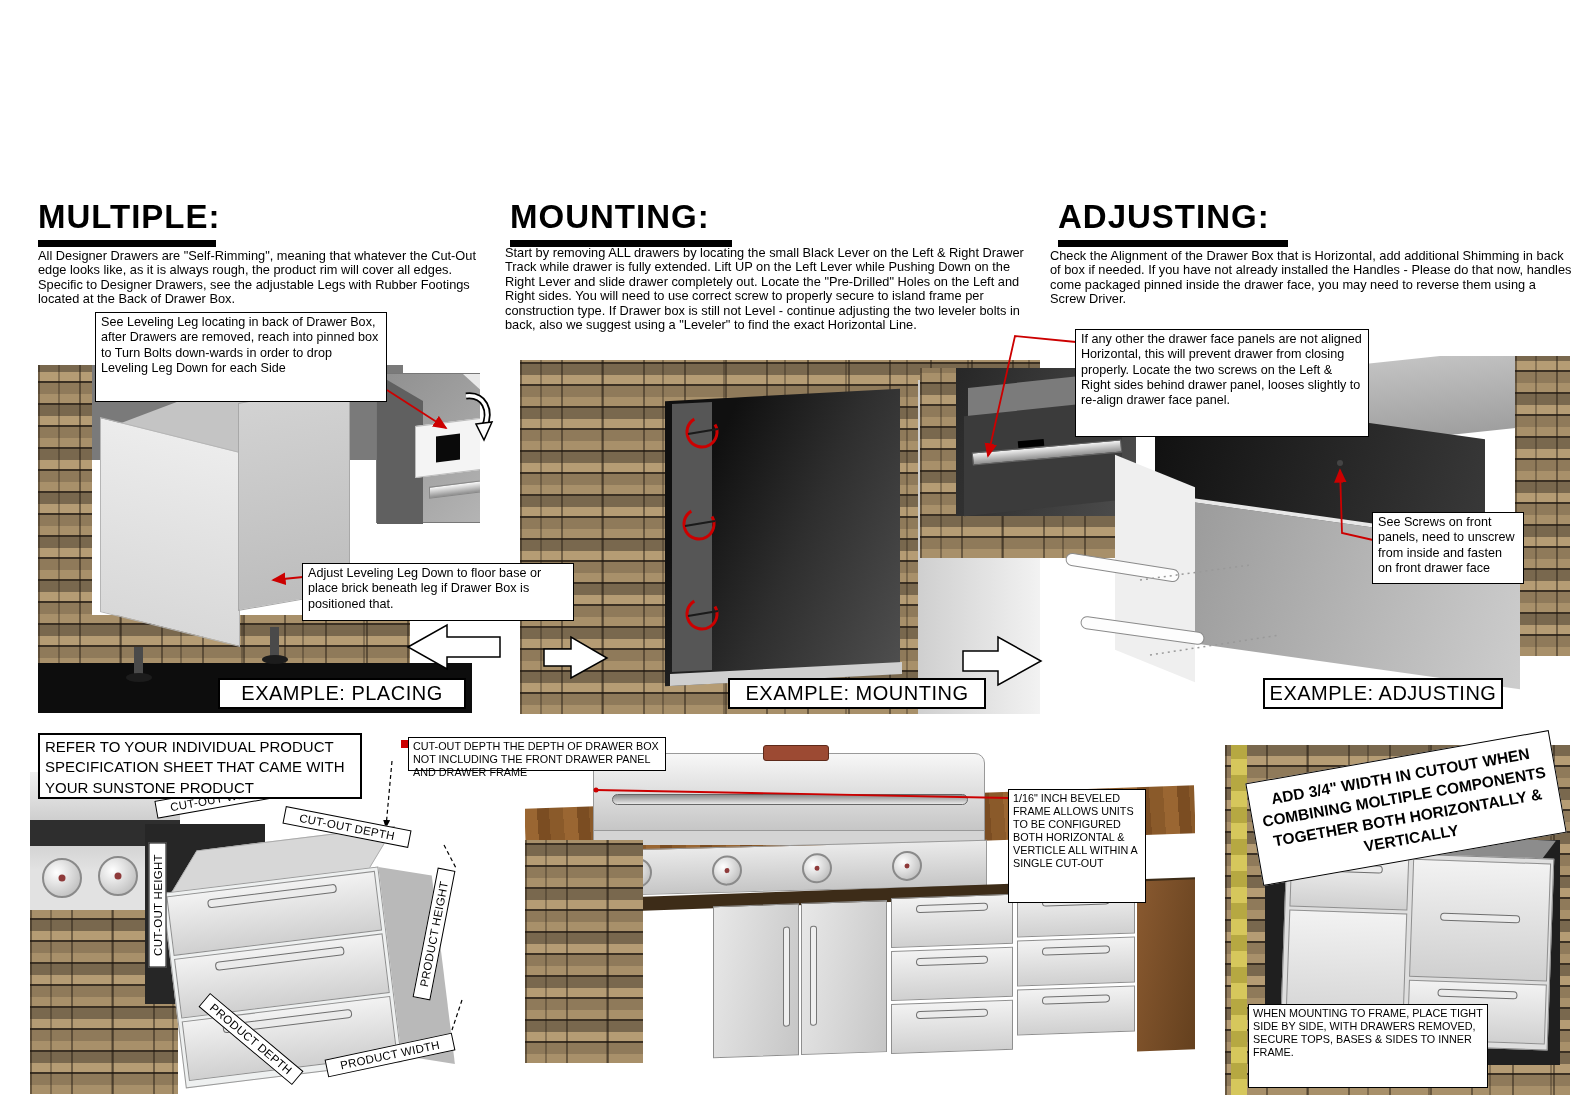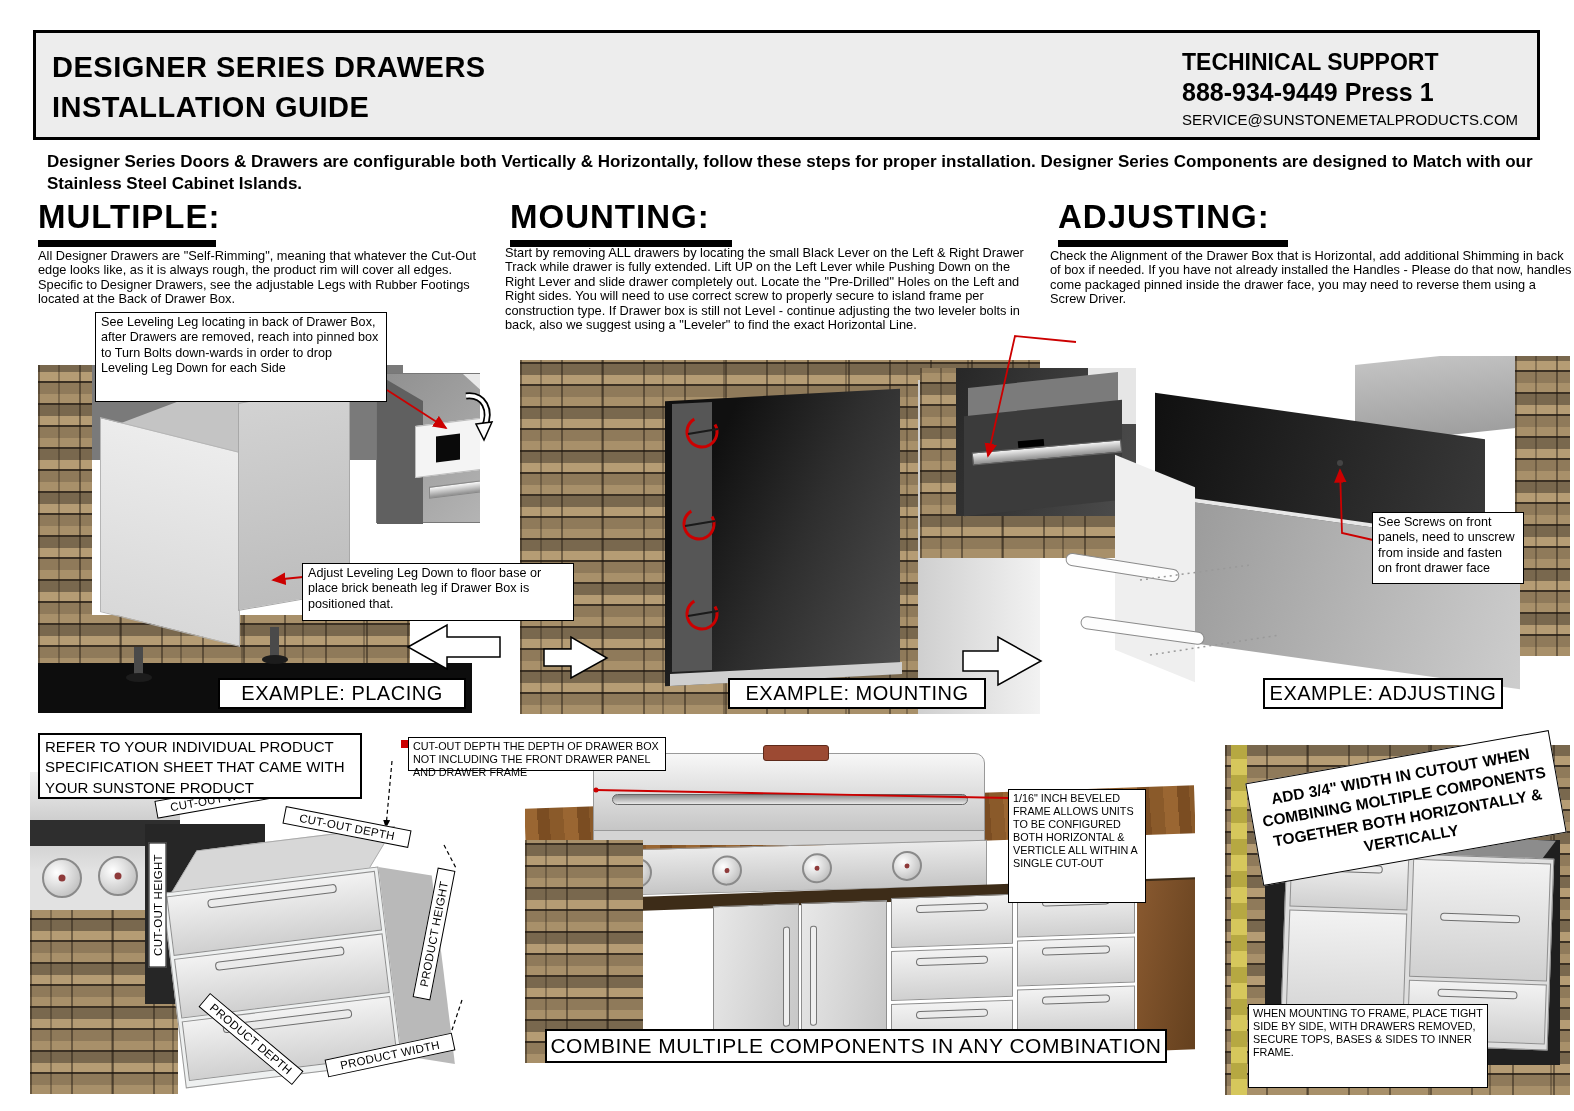--- a/index.html
+++ b/index.html
@@ -24,29 +24,21 @@
   .handleH{background:#ebebeb;border:1px solid #6e6e6e;border-radius:4px;margin:7px auto 0;position:relative}
   .knob{position:absolute;border-radius:50%;background:radial-gradient(circle at 35% 35%,#fff,#b0b0b0);border:2px solid #8a8a8a}
   .knob-dot{position:absolute;width:7px;height:7px;border-radius:50%;background:#8e3a3a;left:50%;top:50%;transform:translate(-50%,-50%)}
   #overlay{position:absolute;left:0;top:0;z-index:6;pointer-events:none}
 </style>
 </head>
 <body>
 
 <div id="page">
 
-  <div class="abs" style="left:33px;top:30px;width:1507px;height:110px;background:#ededed;border:3px solid #000;z-index:4">
-    <div style="position:absolute;left:16px;top:18px;font-size:29px;font-weight:800;letter-spacing:.5px">DESIGNER SERIES DRAWERS</div>
-    <div style="position:absolute;left:16px;top:58px;font-size:29px;font-weight:800;letter-spacing:.5px">INSTALLATION GUIDE</div>
-    <div style="position:absolute;left:1146px;top:16px;font-size:23px;font-weight:800">TECHINICAL SUPPORT</div>
-    <div style="position:absolute;left:1146px;top:45px;font-size:25px;font-weight:800">888-934-9449 Press 1</div>
-    <div style="position:absolute;left:1146px;top:78px;font-size:15px">SERVICE@SUNSTONEMETALPRODUCTS.COM</div>
-  </div>
-
-  <div class="abs" style="left:47px;top:151px;width:1495px;font-size:17px;font-weight:bold;line-height:1.3;z-index:3">Designer Series Doors &amp; Drawers are configurable both Vertically &amp; Horizontally, follow these steps for proper installation. Designer Series Components are designed to Match with our Stainless Steel Cabinet Islands.</div>
+
 
   <div class="heading" style="left:38px;top:198px">MULTIPLE:</div>
   <div class="h-bar" style="left:38px;top:240px;width:178px"></div>
   <div class="heading" style="left:510px;top:198px">MOUNTING:</div>
   <div class="h-bar" style="left:510px;top:240px;width:222px"></div>
   <div class="heading" style="left:1058px;top:198px">ADJUSTING:</div>
   <div class="h-bar" style="left:1058px;top:240px;width:230px"></div>
 
   <div class="body-text" style="left:38px;top:249px;width:448px">All Designer Drawers are "Self-Rimming", meaning that whatever the Cut-Out edge looks like, as it is always rough, the product rim will cover all edges. Specific to Designer Drawers, see the adjustable Legs with Rubber Footings located at the Back of Drawer Box.</div>
   <div class="body-text" style="left:505px;top:246px;width:537px">Start by removing ALL drawers by locating the small Black Lever on the Left &amp; Right Drawer Track while drawer is fully extended. Lift UP on the Left Lever while Pushing Down on the Right Lever and slide drawer completely out. Locate the "Pre-Drilled" Holes on the Left and Right sides. You will need to use correct screw to properly secure to island frame per construction type. If Drawer box is still not Level - continue adjusting the two leveler bolts in back, also we suggest using a "Leveler" to find the exact Horizontal Line.</div>
@@ -260,32 +252,32 @@
     <line x1="1140" y1="580" x2="1250" y2="565" stroke="#999" stroke-width="1.5" stroke-dasharray="2,4"></line>
     <line x1="1150" y1="655" x2="1280" y2="635" stroke="#999" stroke-width="1.5" stroke-dasharray="2,4"></line>
   </svg>
 
   <div class="callout" style="left:95px;top:312px;width:292px;height:90px">See Leveling Leg locating in back of Drawer Box, after Drawers are removed, reach into pinned box to Turn Bolts down-wards in order to drop Leveling Leg Down for each Side</div>
   <div class="callout" style="left:302px;top:563px;width:272px;height:58px">Adjust Leveling Leg Down to floor base or place brick beneath leg if Drawer Box is positioned that.</div>
   <div class="example" style="left:728px;top:678px;width:258px;height:31px">EXAMPLE: MOUNTING</div>
 
   <div class="example" style="left:218px;top:678px;width:248px;height:31px">EXAMPLE: PLACING</div>
 
+  <div class="callout" style="left:1075px;top:329px;width:294px;height:108px">If any other the drawer face panels are not aligned Horizontal, this will prevent drawer from closing properly. Locate the two screws on the Left &amp; Right sides behind drawer panel, looses slightly to re-align drawer face panel.</div>
   <div class="callout" style="left:1372px;top:512px;width:152px;height:72px">See Screws on front panels, need to unscrew from inside and fasten on front drawer face</div>
   <div class="example" style="left:1263px;top:678px;width:240px;height:31px">EXAMPLE: ADJUSTING</div>
 
   <div class="callout" style="left:38px;top:733px;width:324px;height:66px;font-size:15px;line-height:1.35;border-width:2px">REFER TO YOUR INDIVIDUAL PRODUCT SPECIFICATION SHEET THAT CAME WITH YOUR SUNSTONE PRODUCT</div>
   <div class="callout small" style="left:408px;top:737px;width:258px;height:34px">CUT-OUT DEPTH THE DEPTH OF DRAWER BOX NOT INCLUDING THE FRONT DRAWER PANEL AND DRAWER FRAME</div>
 
   <div class="dim-label" style="left:155px;top:790px;width:125px;transform:rotate(-10deg)">CUT-OUT WIDTH</div>
   <div class="dim-label" style="left:283px;top:818px;width:128px;transform:rotate(11deg)">CUT-OUT DEPTH</div>
   <div class="dim-label" style="left:95px;top:896px;width:125px;transform:rotate(-90deg)">CUT-OUT HEIGHT</div>
   <div class="dim-label" style="left:368px;top:925px;width:132px;transform:rotate(-79deg)">PRODUCT HEIGHT</div>
   <div class="dim-label" style="left:190px;top:1030px;width:122px;transform:rotate(40deg)">PRODUCT DEPTH</div>
   <div class="dim-label" style="left:325px;top:1046px;width:130px;transform:rotate(-12deg)">PRODUCT WIDTH</div>
 
   <div class="callout small" style="left:1008px;top:789px;width:138px;height:114px">1/16" INCH BEVELED FRAME ALLOWS UNITS TO BE CONFIGURED BOTH HORIZONTAL &amp; VERTICLE ALL WITHIN A SINGLE CUT-OUT</div>
-  <div class="example" style="left:545px;top:1029px;width:622px;height:34px;font-size:21px">COMBINE MULTIPLE COMPONENTS IN ANY COMBINATION</div>
 
   <div class="callout" style="left:1252px;top:756px;width:308px;height:104px;transform:rotate(-10deg);font-size:15.5px;font-weight:bold;line-height:1.35;text-align:center;display:flex;align-items:center">ADD 3/4" WIDTH IN CUTOUT WHEN COMBINING MOLTIPLE COMPONENTS TOGETHER BOTH HORIZONTALLY &amp; VERTICALLY</div>
   <div class="callout small" style="left:1248px;top:1004px;width:240px;height:84px">WHEN MOUNTING TO FRAME, PLACE TIGHT SIDE BY SIDE, WITH DRAWERS REMOVED, SECURE TOPS, BASES &amp; SIDES TO INNER FRAME.</div>
 
 </div>
 
 </body></html>

